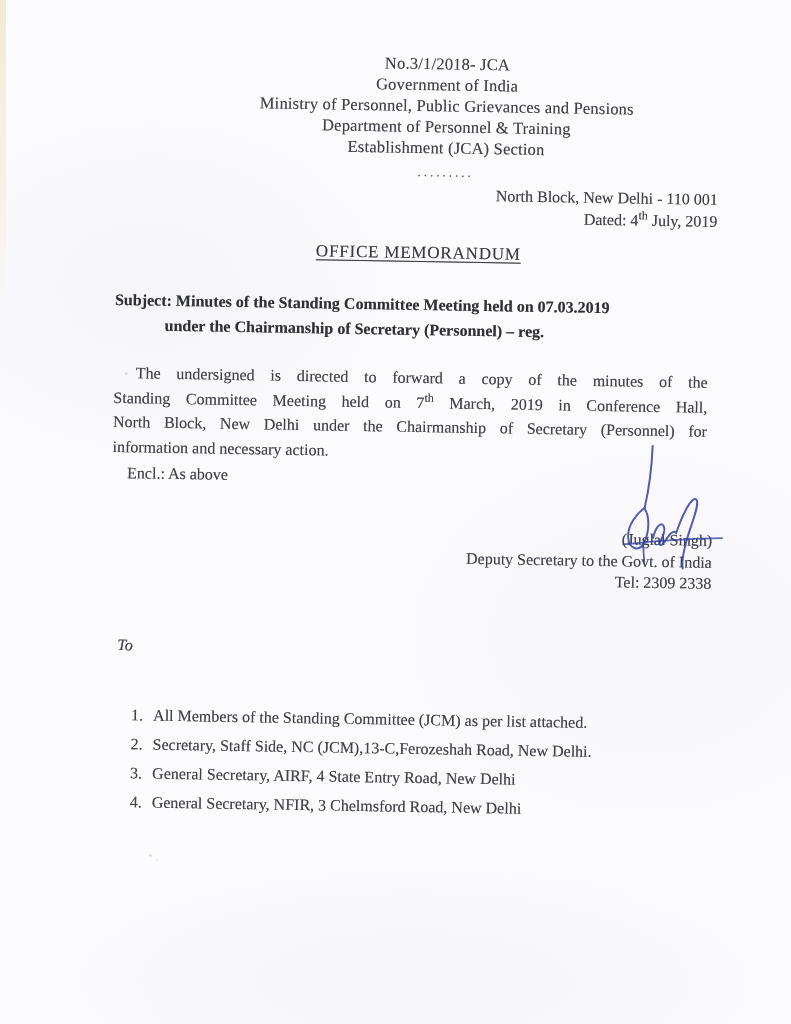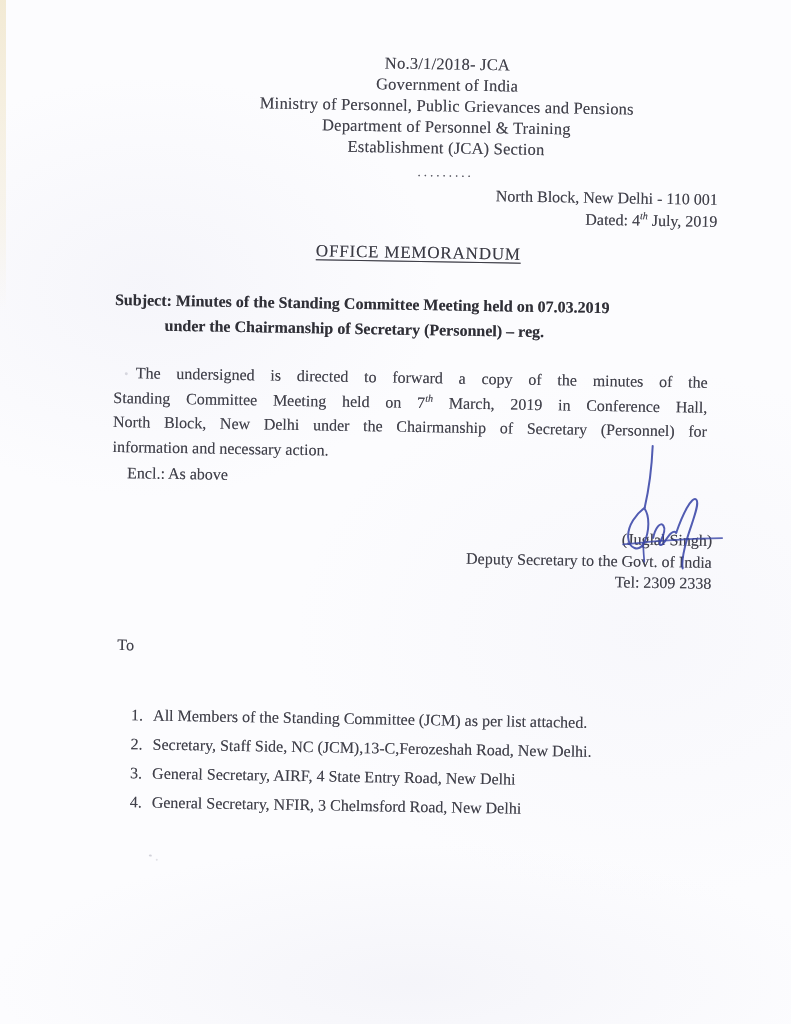--- a/index.html
+++ b/index.html
@@ -32,21 +32,21 @@
     position:absolute;top:46px;left:0;width:791px;
     padding-left:106px;box-sizing:border-box;
     text-align:center;font-size:16.5px;line-height:21px;letter-spacing:.2px;
   }
   .dots{font-size:13px;letter-spacing:3px;margin-top:3px;color:#5a5a63;}
 
   .addr{
     position:absolute;top:177px;right:70px;
     text-align:right;font-size:16px;line-height:21.5px;
   }
-  sup{font-size:10px;line-height:0;font-style:italic;}
+  sup{font-size:12px;line-height:0;}
 
   .om{
     position:absolute;top:236px;left:0;width:791px;
     padding-left:54px;box-sizing:border-box;
     text-align:center;font-size:17px;letter-spacing:.8px;
     text-decoration:underline;text-underline-offset:3px;
     color:#3b3b44;
   }
 
   .subject{
@@ -66,21 +66,21 @@
 
   .encl{position:absolute;top:462px;left:135px;font-size:16px;}
 
   .sig{position:absolute;left:612px;top:426px;width:125px;height:145px;z-index:3;}
 
   .signer{
     position:absolute;top:518px;right:70px;
     text-align:right;font-size:16px;line-height:21.5px;
   }
 
-  .to{position:absolute;top:634px;left:128px;font-size:16px;}
+  .to{position:absolute;top:634px;left:128px;font-size:16px;font-style:italic;}
 
   .dist{position:absolute;top:698px;left:143px;font-size:16px;line-height:29px;}
   .dist .num{display:inline-block;width:22px;}
 
   .speck{position:absolute;border-radius:50%;background:#aeaebb;opacity:.55;}
   .speck.a{left:163px;top:852px;width:3px;height:2px;}
   .speck.b{left:170px;top:856px;width:2px;height:2px;opacity:.35;}
   .speck.c{left:131px;top:370px;width:3px;height:3px;opacity:.45;}
 </style>
 </head>

